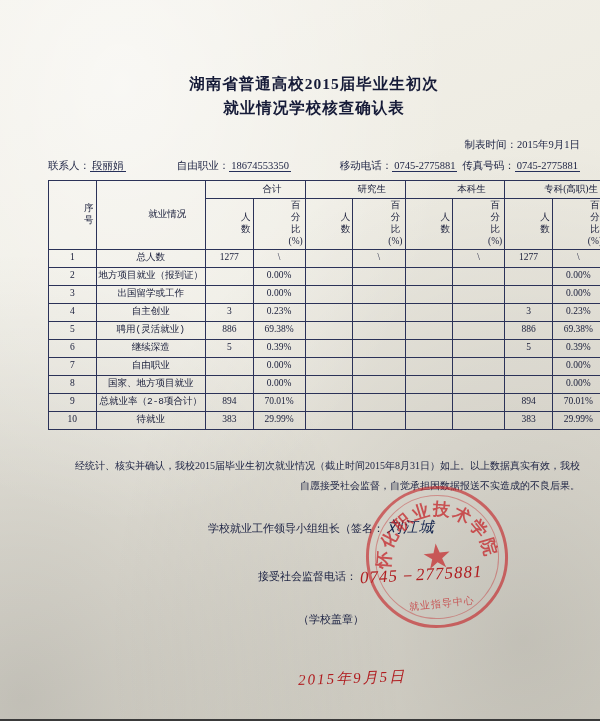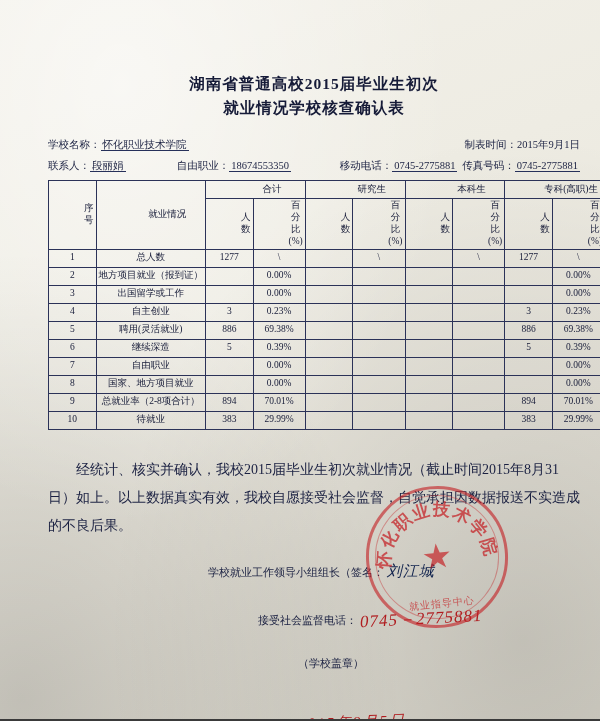--- a/index.html
+++ b/index.html
@@ -86,32 +86,34 @@
     height: 15px;
     text-align: center;
     line-height: 1.25;
     font-weight: normal;
   }
   table.main thead th { font-size: 9.5px; padding-left: 35px; }
   td.item {
     text-align: left;
     padding-left: 4px;
     white-space: nowrap;
+    font-family: Liberation Mono, monospace;
   }
   .c-seq { width: 26px; }
   .c-item { width: 146px; }
   .c-num { width: 34px; }
   .c-pct { width: 54px; }
 
   .para {
     margin: 26px 34px 0 34px;
-    font-size: 14px;
+    font-size: 10px;
     line-height: 2.0;
     text-indent: 2em;
     color: #1b2142;
+    text-align: right;
   }
   .sign-row {
     margin: 22px 34px 0 34px;
     font-size: 11px;
     color: #1b2142;
     position: relative;
   }
   .sign-1 { padding-left: 160px; }
   .sign-2 { padding-left: 210px; margin-top: 26px; }
   .sign-3 { padding-left: 250px; margin-top: 26px; }
@@ -216,23 +218,20 @@
 
   <div class="content">
 
     <div class="title-block">
       <div class="title-line">湖南省普通高校2015届毕业生初次</div>
       <div class="title-line">就业情况学校核查确认表</div>
     </div>
 
     <div class="meta">
       <div class="meta-row">
-        <span class="meta-cell m1">
-          <span>学校名称：</span><span class="u">怀化职业技术学院</span>
-        </span>
         <span class="meta-cell m-right">
           <span>制表时间：</span><span>2015年9月1日</span>
         </span>
       </div>
       <div class="meta-row">
         <span class="meta-cell m1">
           <span>联系人：</span><span class="u">段丽娟</span>
         </span>
         <span class="meta-cell m2">
           <span>自由职业：</span><span class="u">18674553350</span>

